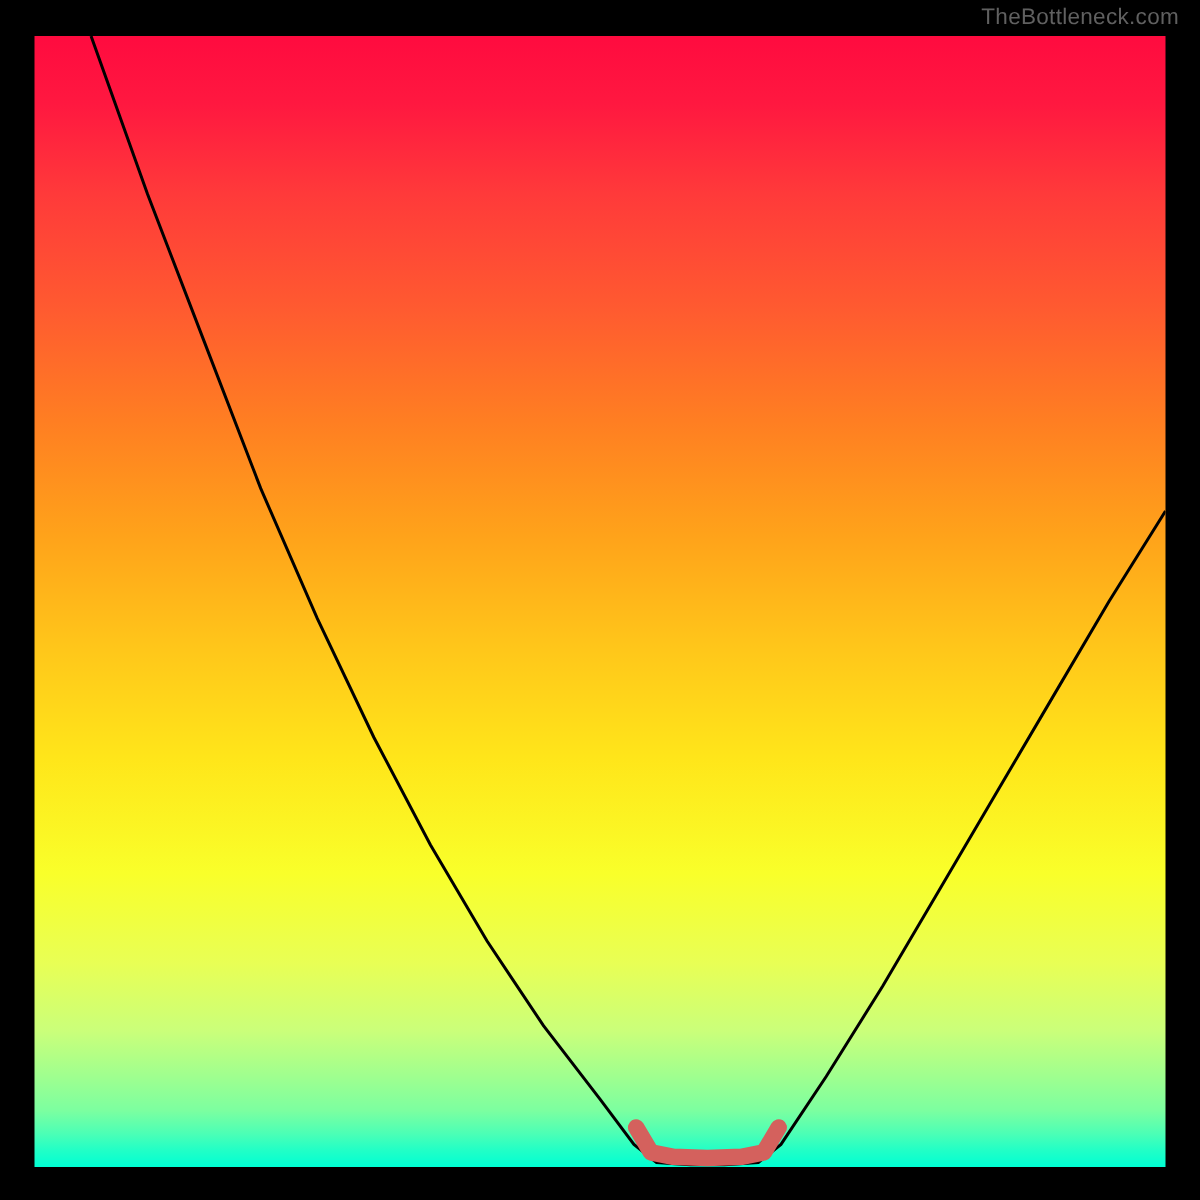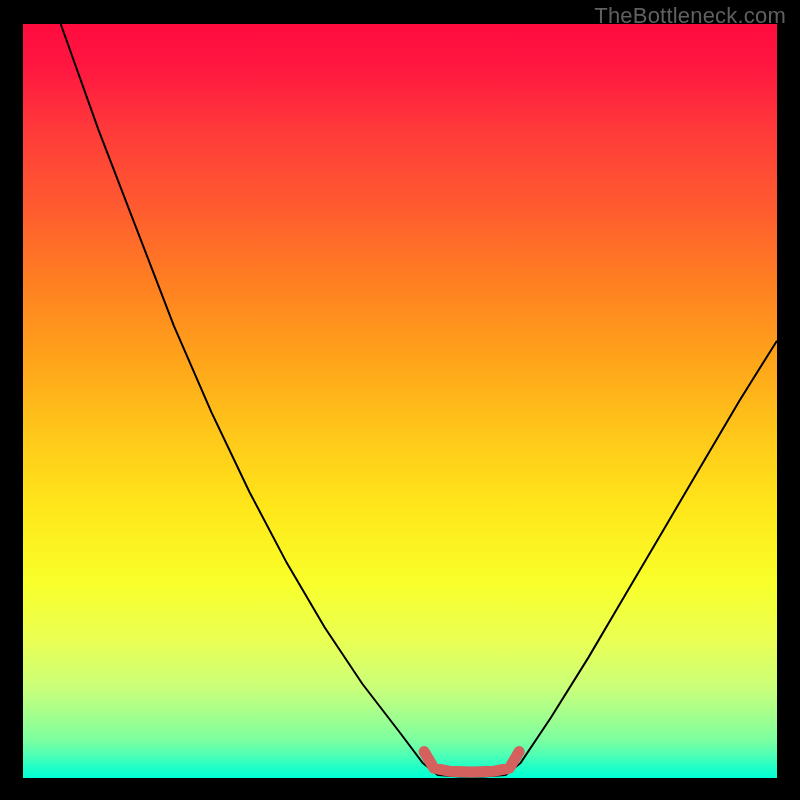--- a/index.html
+++ b/index.html
@@ -49,21 +49,21 @@
     left: 0;
     top: 0;
     width: 754px;
     height: 754px;
   }
   .watermark {
     position: absolute;
     top: 3px;
     right: 14px;
     color: #606060;
-    font-size: 22px;
+    font-size: 15px;
     letter-spacing: 0.2px;
     user-select: none;
     text-align: right;
   }
 </style>
 </head>
 <body>
 
 <div class="stage">
   <div class="watermark">TheBottleneck.com</div>

